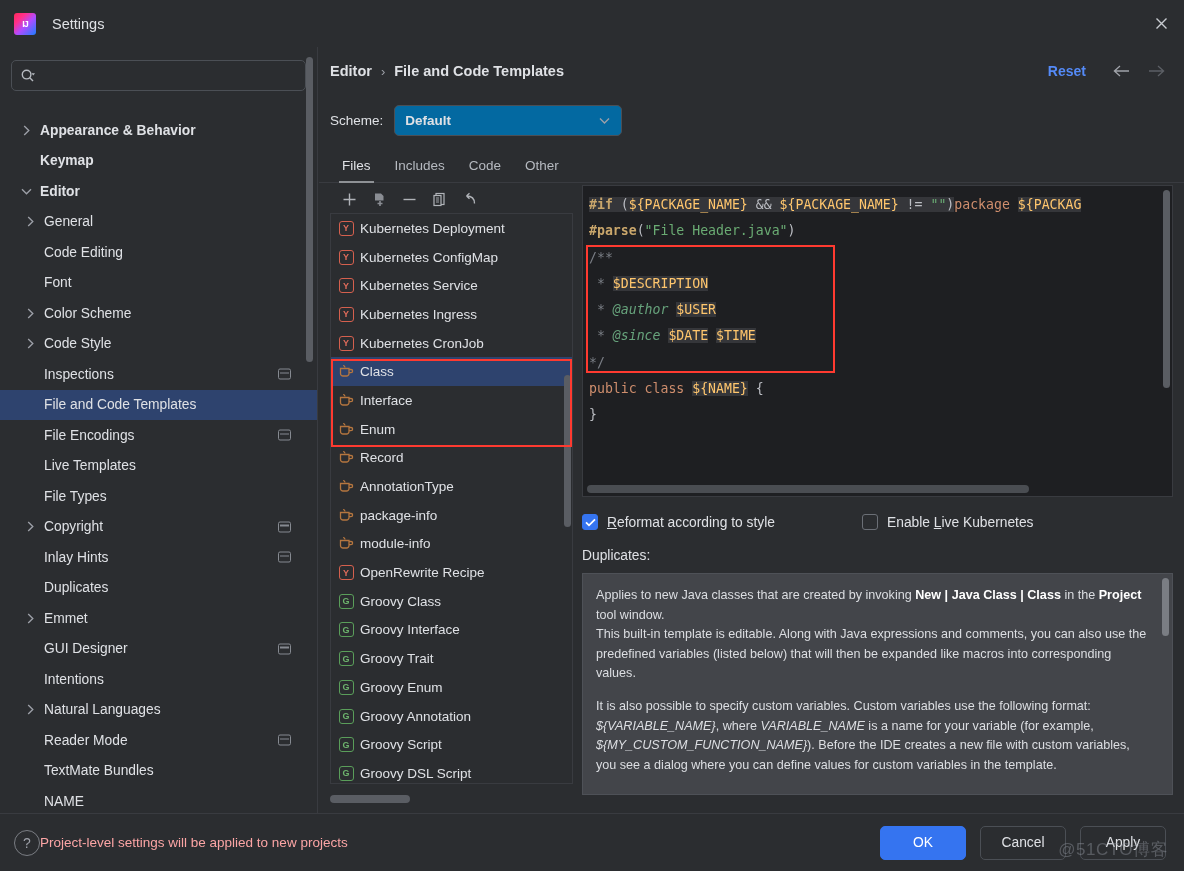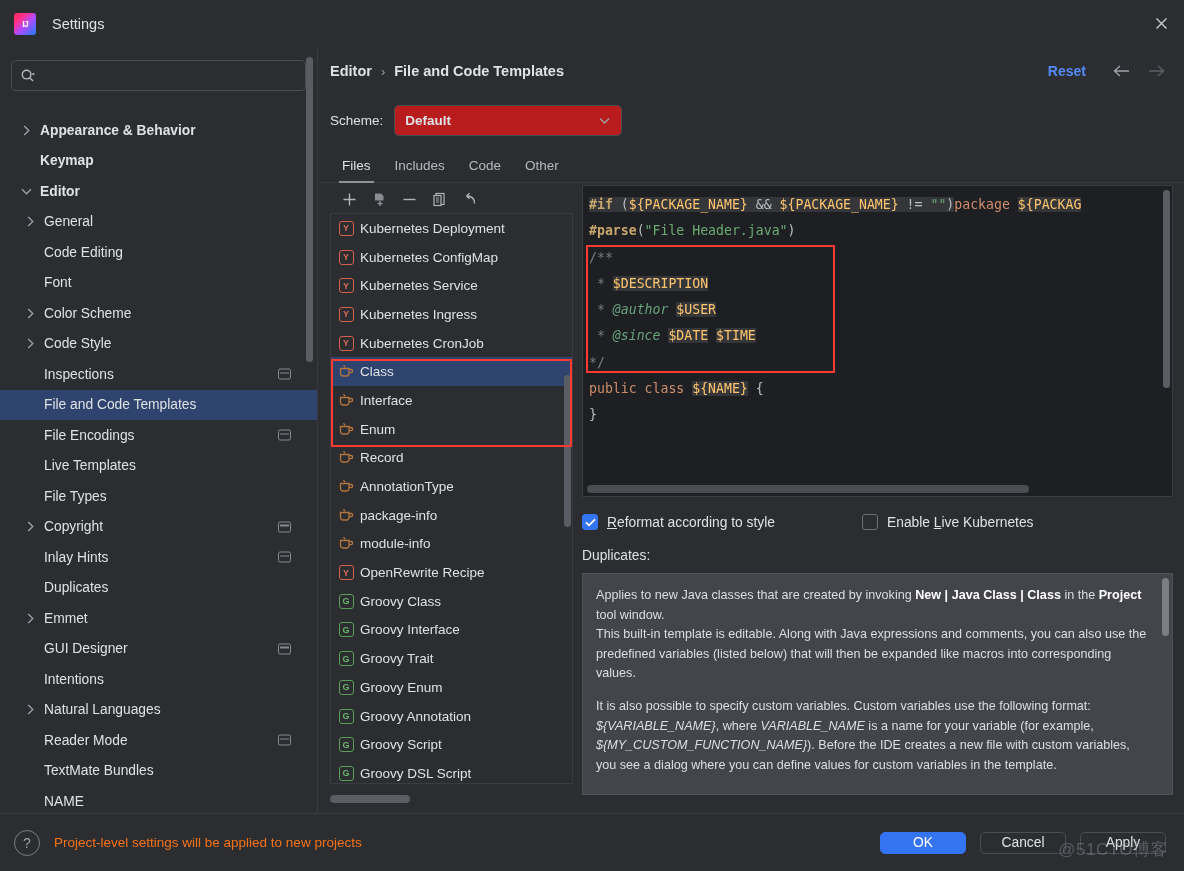--- a/index.html
+++ b/index.html
@@ -109,21 +109,21 @@
     display: flex; gap: 16px; align-items: center;
   }
   .nav-arrows span { cursor: pointer; display: flex; }
 
   .scheme-row {
     height: 50px; display: flex; align-items: center; padding-left: 11px;
   }
   .scheme-label { font-size: 13.5px; color: #dfe1e5; margin-right: 11px; text-align: right; }
   .scheme-select {
     width: 228px; height: 31px; border: 1px solid #4b4f55; border-radius: 5px;
-    background: #b91c1c; display: flex; align-items: center;
+    background: #0369a1; display: flex; align-items: center;
     padding: 0 10px; font-size: 13.5px; font-weight: bold; color: #dfe1e5;
     justify-content: space-between; cursor: pointer;
   }
   .scheme-select .chev-d { color: #9da0a8; display: flex; }
 
   .tabs {
     height: 38px; display: flex; align-items: flex-end;
     padding-left: 11px; border-bottom: 1px solid #393b40;
     margin-right: 0;
   }
@@ -258,27 +258,27 @@
     background: #2b2d30; border-top: 1px solid #393b40;
     display: flex; align-items: center;
   }
   .help-btn {
     margin-left: 14px; width: 26px; height: 26px; border-radius: 50%;
     border: 1.5px solid #7a7d83; color: #9da0a8;
     display: flex; align-items: center; justify-content: center;
     font-size: 14px; cursor: pointer; flex: none;
   }
   .bottom-note {
-    margin-left: 14px; font-size: 13.5px; color: #f97316;
+    font-size: 13.5px; color: #fca5a5;
   }
   .btn-group {
     margin-left: auto; margin-right: 18px; display: flex; gap: 14px;
   }
   .btn {
-    height: 22px; min-width: 86px; border-radius: 5px; border: 1px solid #4b4f55;
+    height: 34px; min-width: 86px; border-radius: 5px; border: 1px solid #4b4f55;
     background: #2b2d30; color: #dfe1e5; font-size: 13.8px;
     display: flex; align-items: center; justify-content: center; cursor: pointer;
     padding: 0 14px; font-family: "Liberation Sans", sans-serif;
   }
   .btn.primary { background: #3574f0; border-color: #3574f0; color: #fff; }
   .watermark {
     position: absolute; right: 16px; bottom: 10px;
     font-size: 17px; color: rgba(150,155,165,0.42);
     pointer-events: none; letter-spacing: 0.5px;
   }

